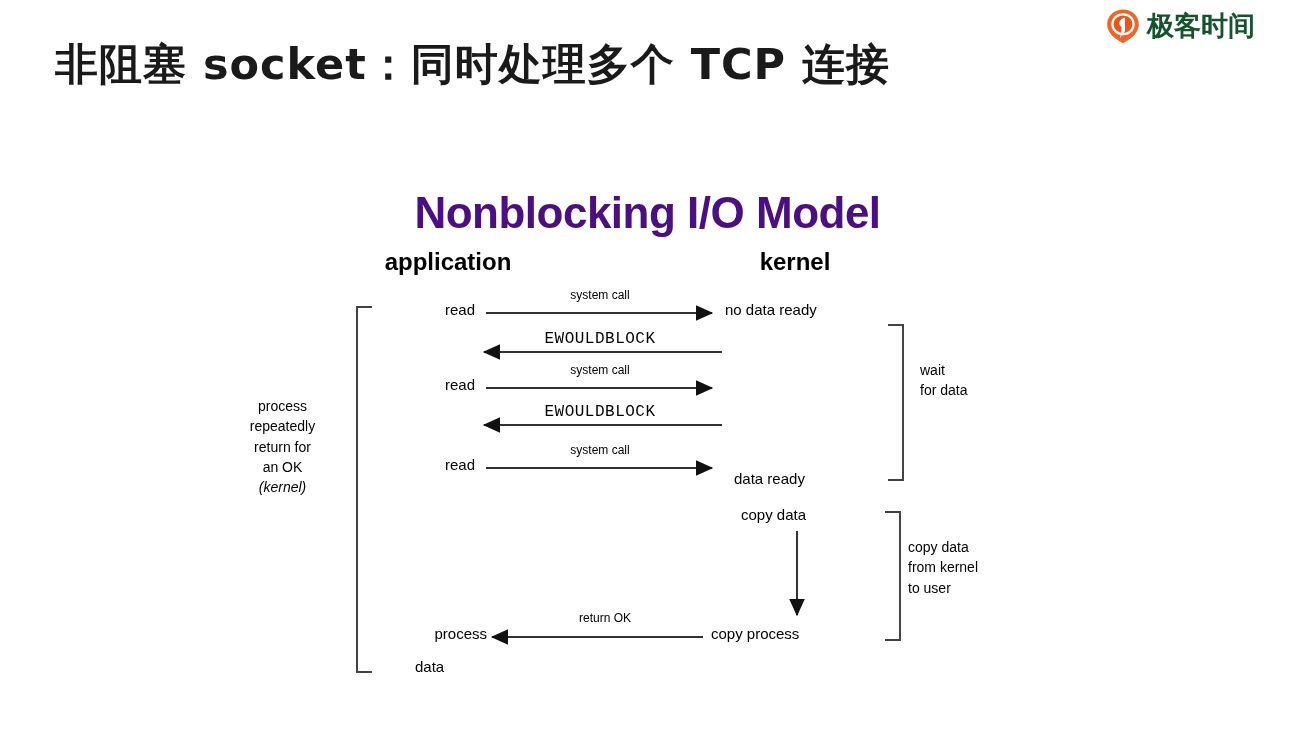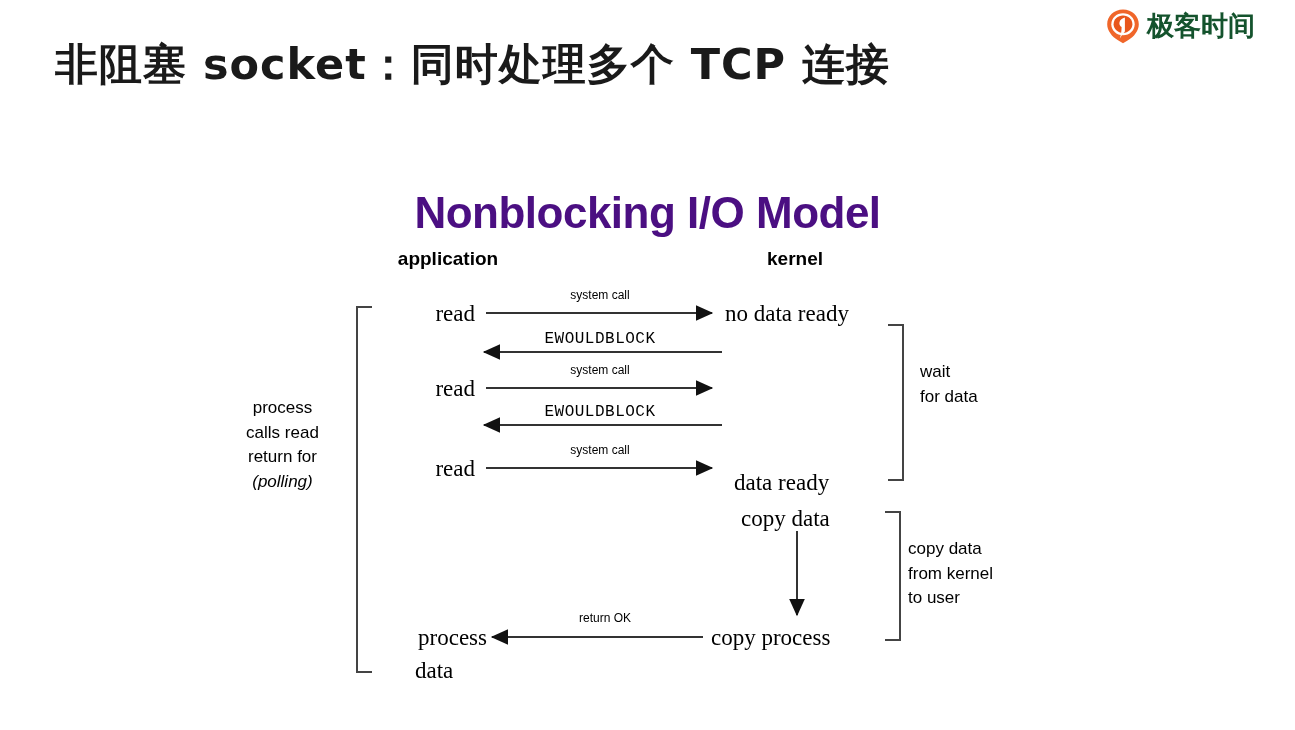--- a/index.html
+++ b/index.html
@@ -68,32 +68,32 @@
     text-align: center;
     font-size: 44px;
     font-weight: 700;
     color: #4b0f82;
     font-family: "Liberation Sans", sans-serif;
     letter-spacing: -0.5px;
   }
 
   .col-head {
     top: 248px;
-    font-size: 19px;
+    font-size: 24px;
     font-weight: 700;
     text-align: center;
     font-family: "Liberation Sans", sans-serif;
   }
   .col-head.application { left: 348px; width: 200px; }
   .col-head.kernel { left: 695px; width: 200px; }
 
   
   .node {
-    font-size: 23px;
-    font-family: Liberation Serif, serif;
+    font-size: 15px;
+    font-family: Liberation Sans, sans-serif;
     white-space: nowrap;
     line-height: 1;
   }
   .node.right-align { text-align: right; }
 
   
   .edge-label {
     font-size: 12px;
     font-family: "Liberation Sans", sans-serif;
     text-align: center;
@@ -101,21 +101,21 @@
     line-height: 1;
   }
   .edge-label.mono {
     font-family: "Liberation Mono", "DejaVu Sans Mono", monospace;
     font-size: 16px;
     letter-spacing: 0.5px;
   }
 
   
   .annot {
-    font-size: 17px;
+    font-size: 14px;
     font-family: "Liberation Sans", sans-serif;
     line-height: 1.45;
     white-space: nowrap;
   }
   .annot.center { text-align: center; }
   .annot .it { font-style: italic; }
 
   svg.overlay {
     position: absolute;
     left: 0; top: 0;
@@ -158,23 +158,24 @@
 
   <div class="abs edge-label" style="left:485px; top:289px; width:230px;">system call</div>
   <div class="abs edge-label mono" style="left:480px; top:331px; width:240px;">EWOULDBLOCK</div>
   <div class="abs edge-label" style="left:485px; top:364px; width:230px;">system call</div>
   <div class="abs edge-label mono" style="left:480px; top:404px; width:240px;">EWOULDBLOCK</div>
   <div class="abs edge-label" style="left:485px; top:444px; width:230px;">system call</div>
   <div class="abs edge-label" style="left:505px; top:612px; width:200px;">return OK</div>
 
   <div class="abs annot center" style="left:215px; top:396px; width:135px;">
     <div>process</div>
-    <div>calls read</div>
+    <div>repeatedly</div>
     <div>return for</div>
-    <div class="it">(polling)</div>
+    <div>an OK</div>
+    <div class="it">(kernel)</div>
   </div>
 
   <div class="abs annot" style="left:920px; top:360px;">
     <div>wait</div>
     <div>for data</div>
   </div>
 
   <div class="abs annot" style="left:908px; top:537px;">
     <div>copy data</div>
     <div>from kernel</div>

